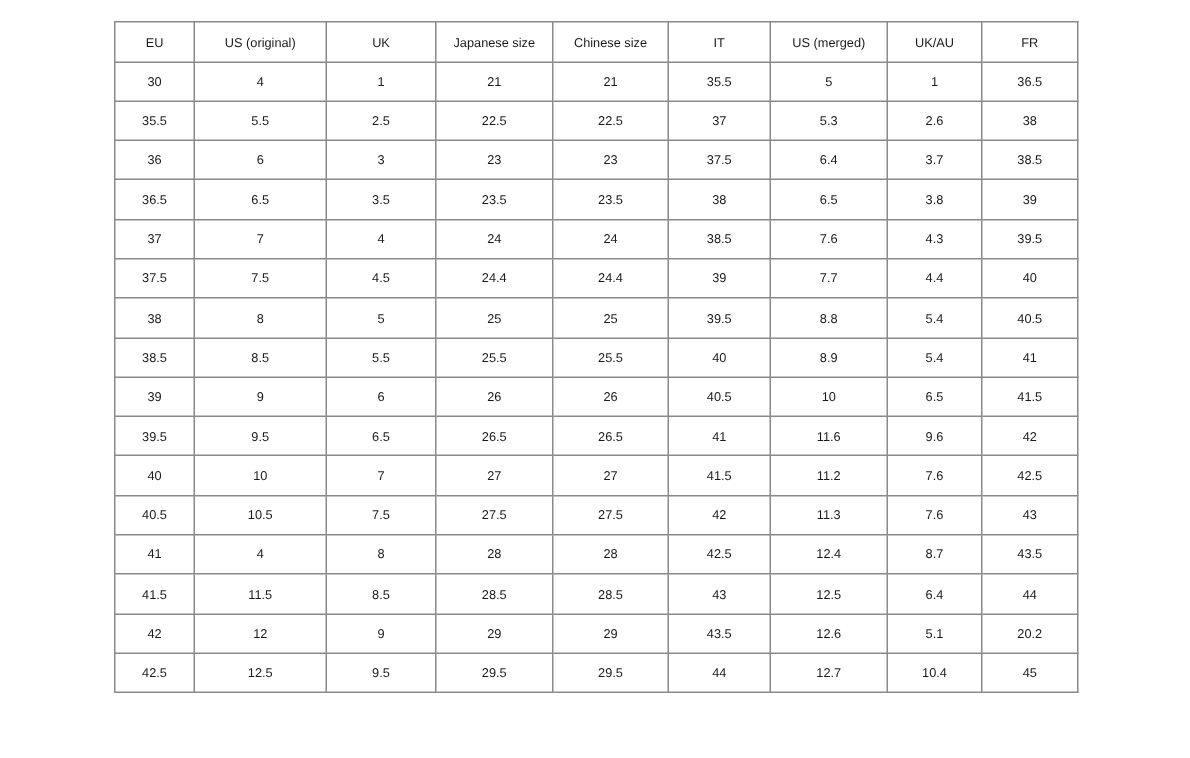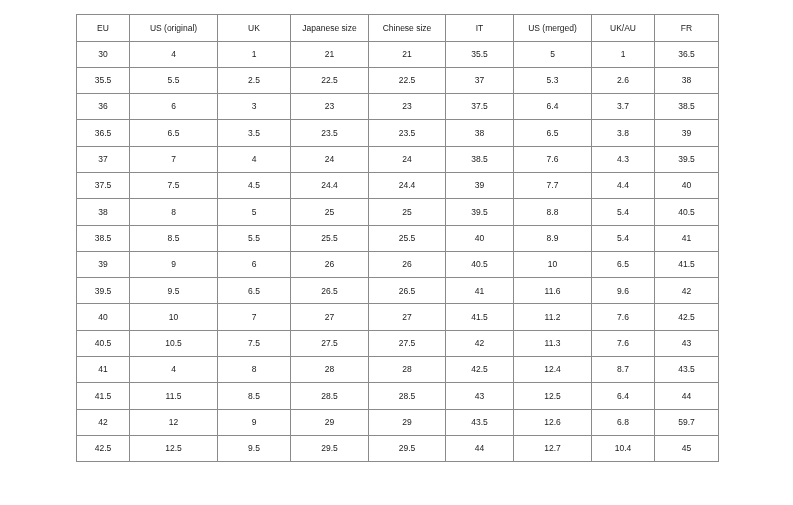--- a/index.html
+++ b/index.html
@@ -237,22 +237,22 @@
           <td>44</td>
         </tr>
         <tr>
           <td>42</td>
           <td>12</td>
           <td>9</td>
           <td>29</td>
           <td>29</td>
           <td>43.5</td>
           <td>12.6</td>
-          <td>6.8</td>
-          <td>59.7</td>
+          <td>5.1</td>
+          <td>20.2</td>
         </tr>
         <tr>
           <td>42.5</td>
           <td>12.5</td>
           <td>9.5</td>
           <td>29.5</td>
           <td>29.5</td>
           <td>44</td>
           <td>12.7</td>
           <td>10.4</td>

